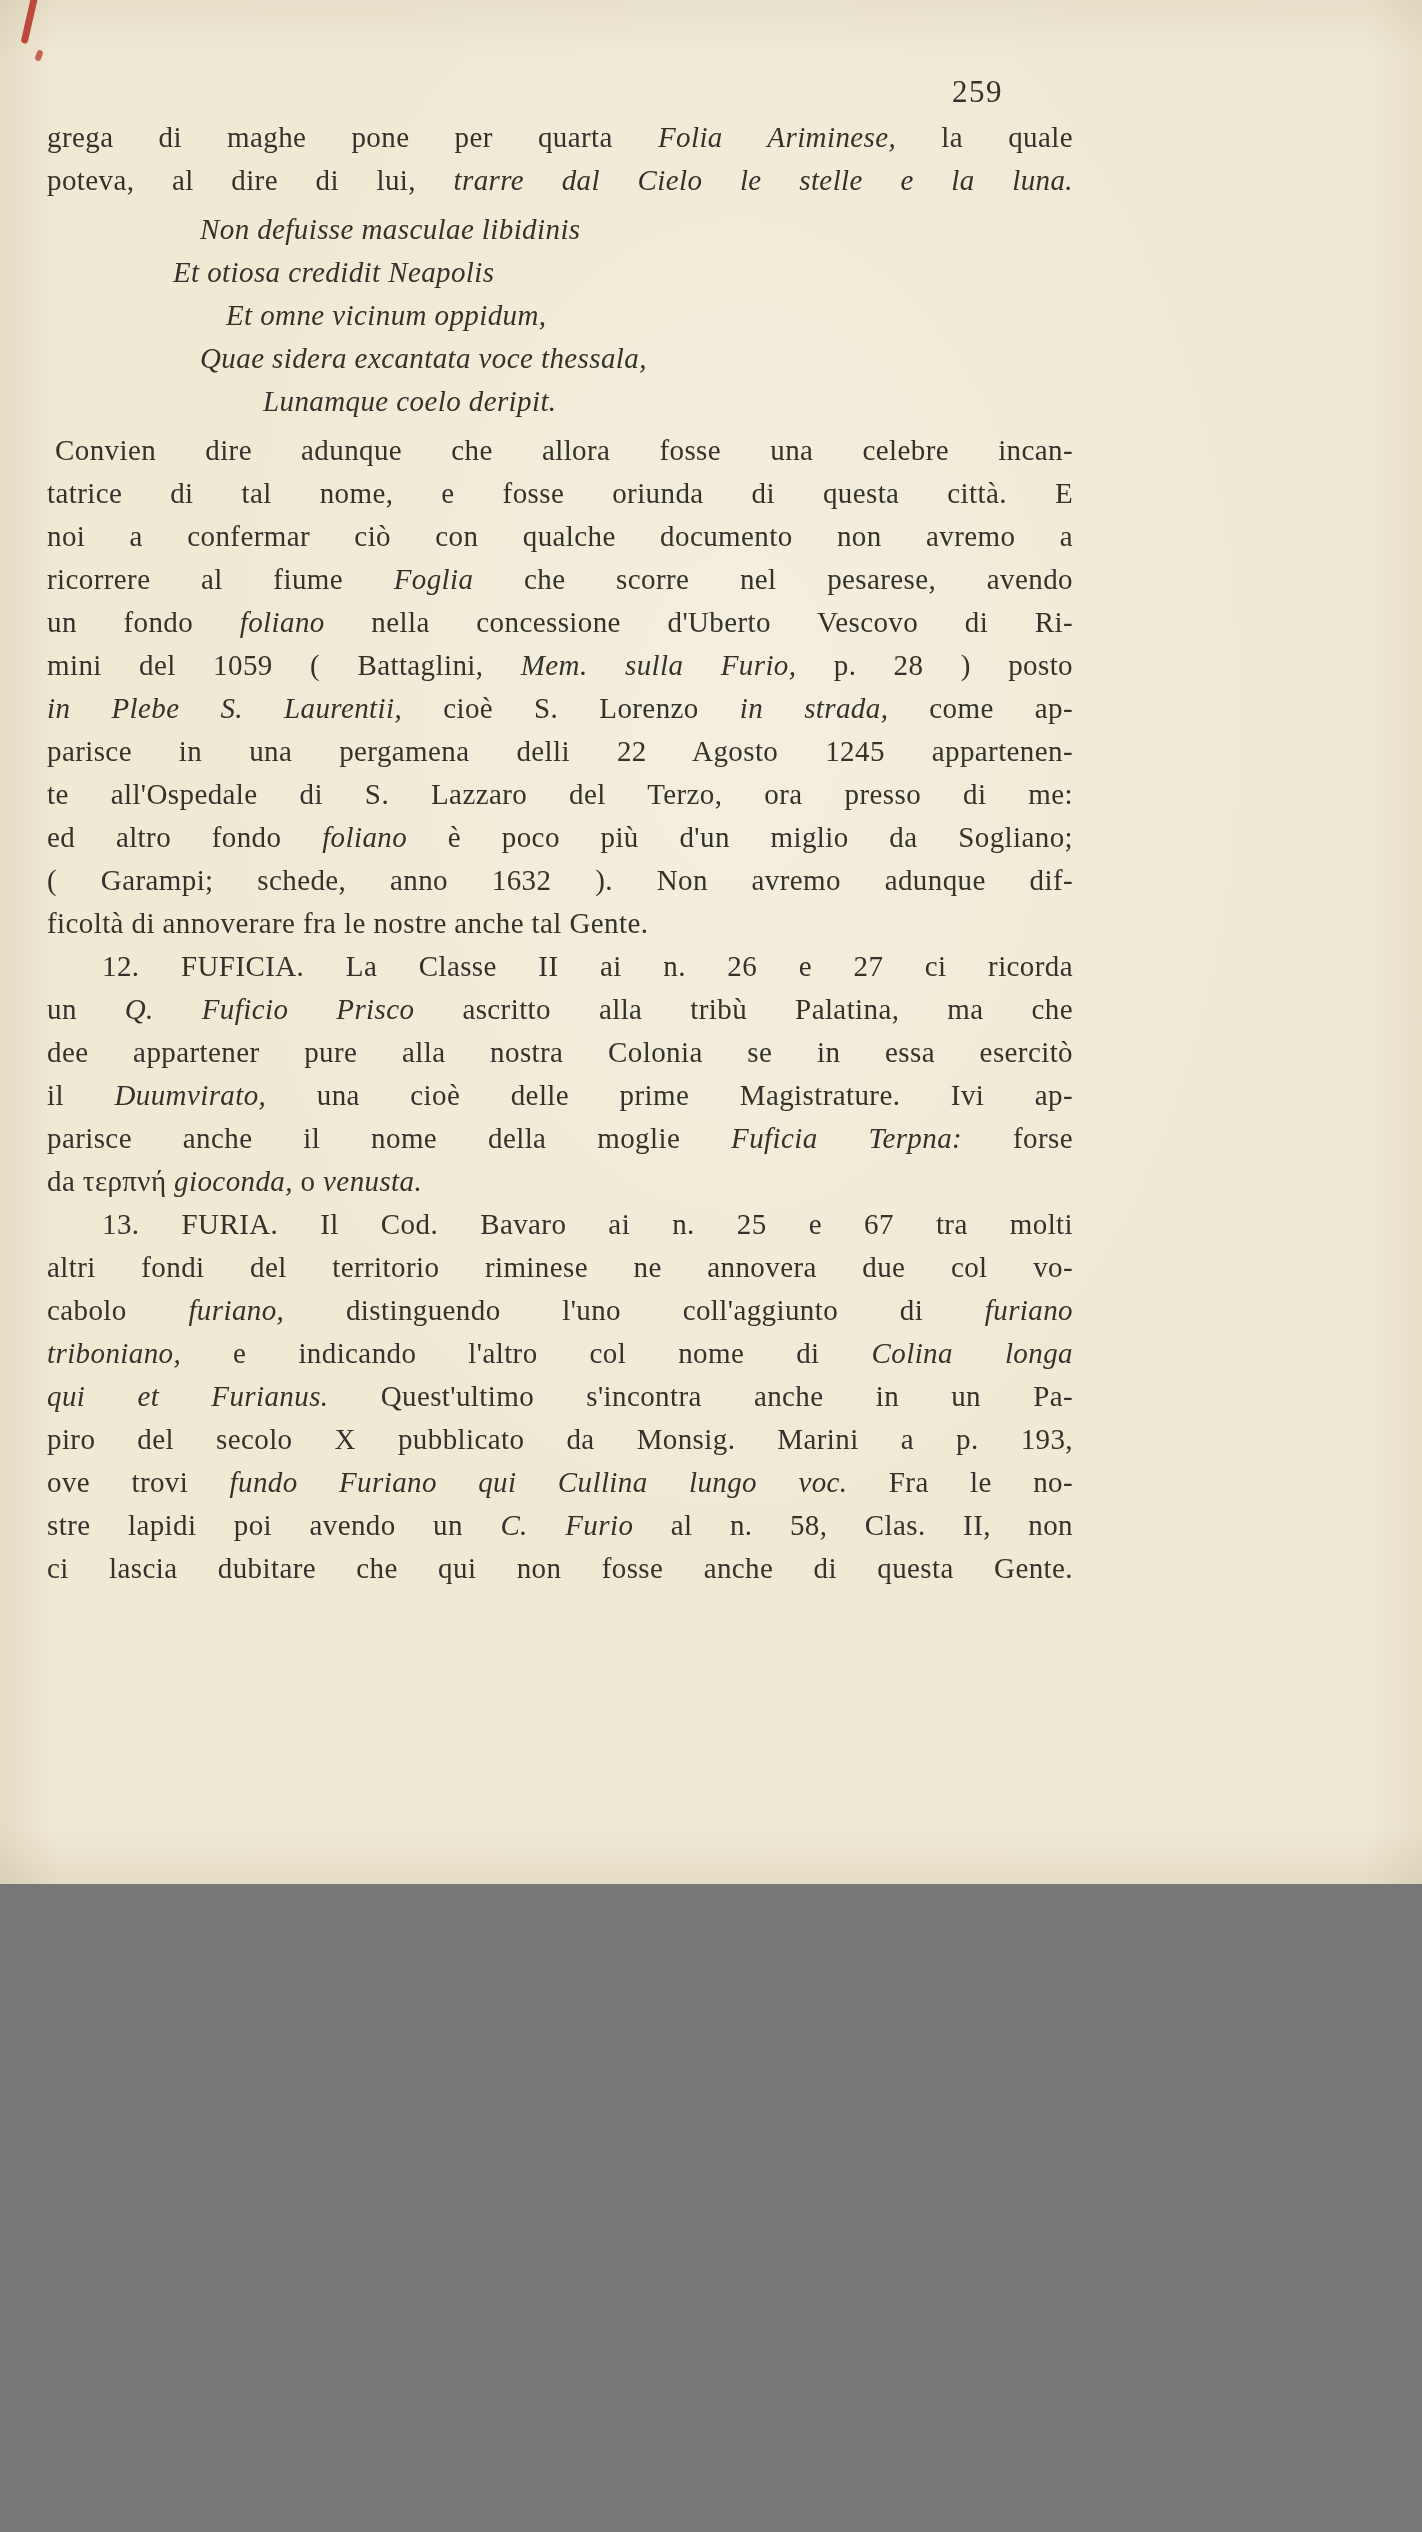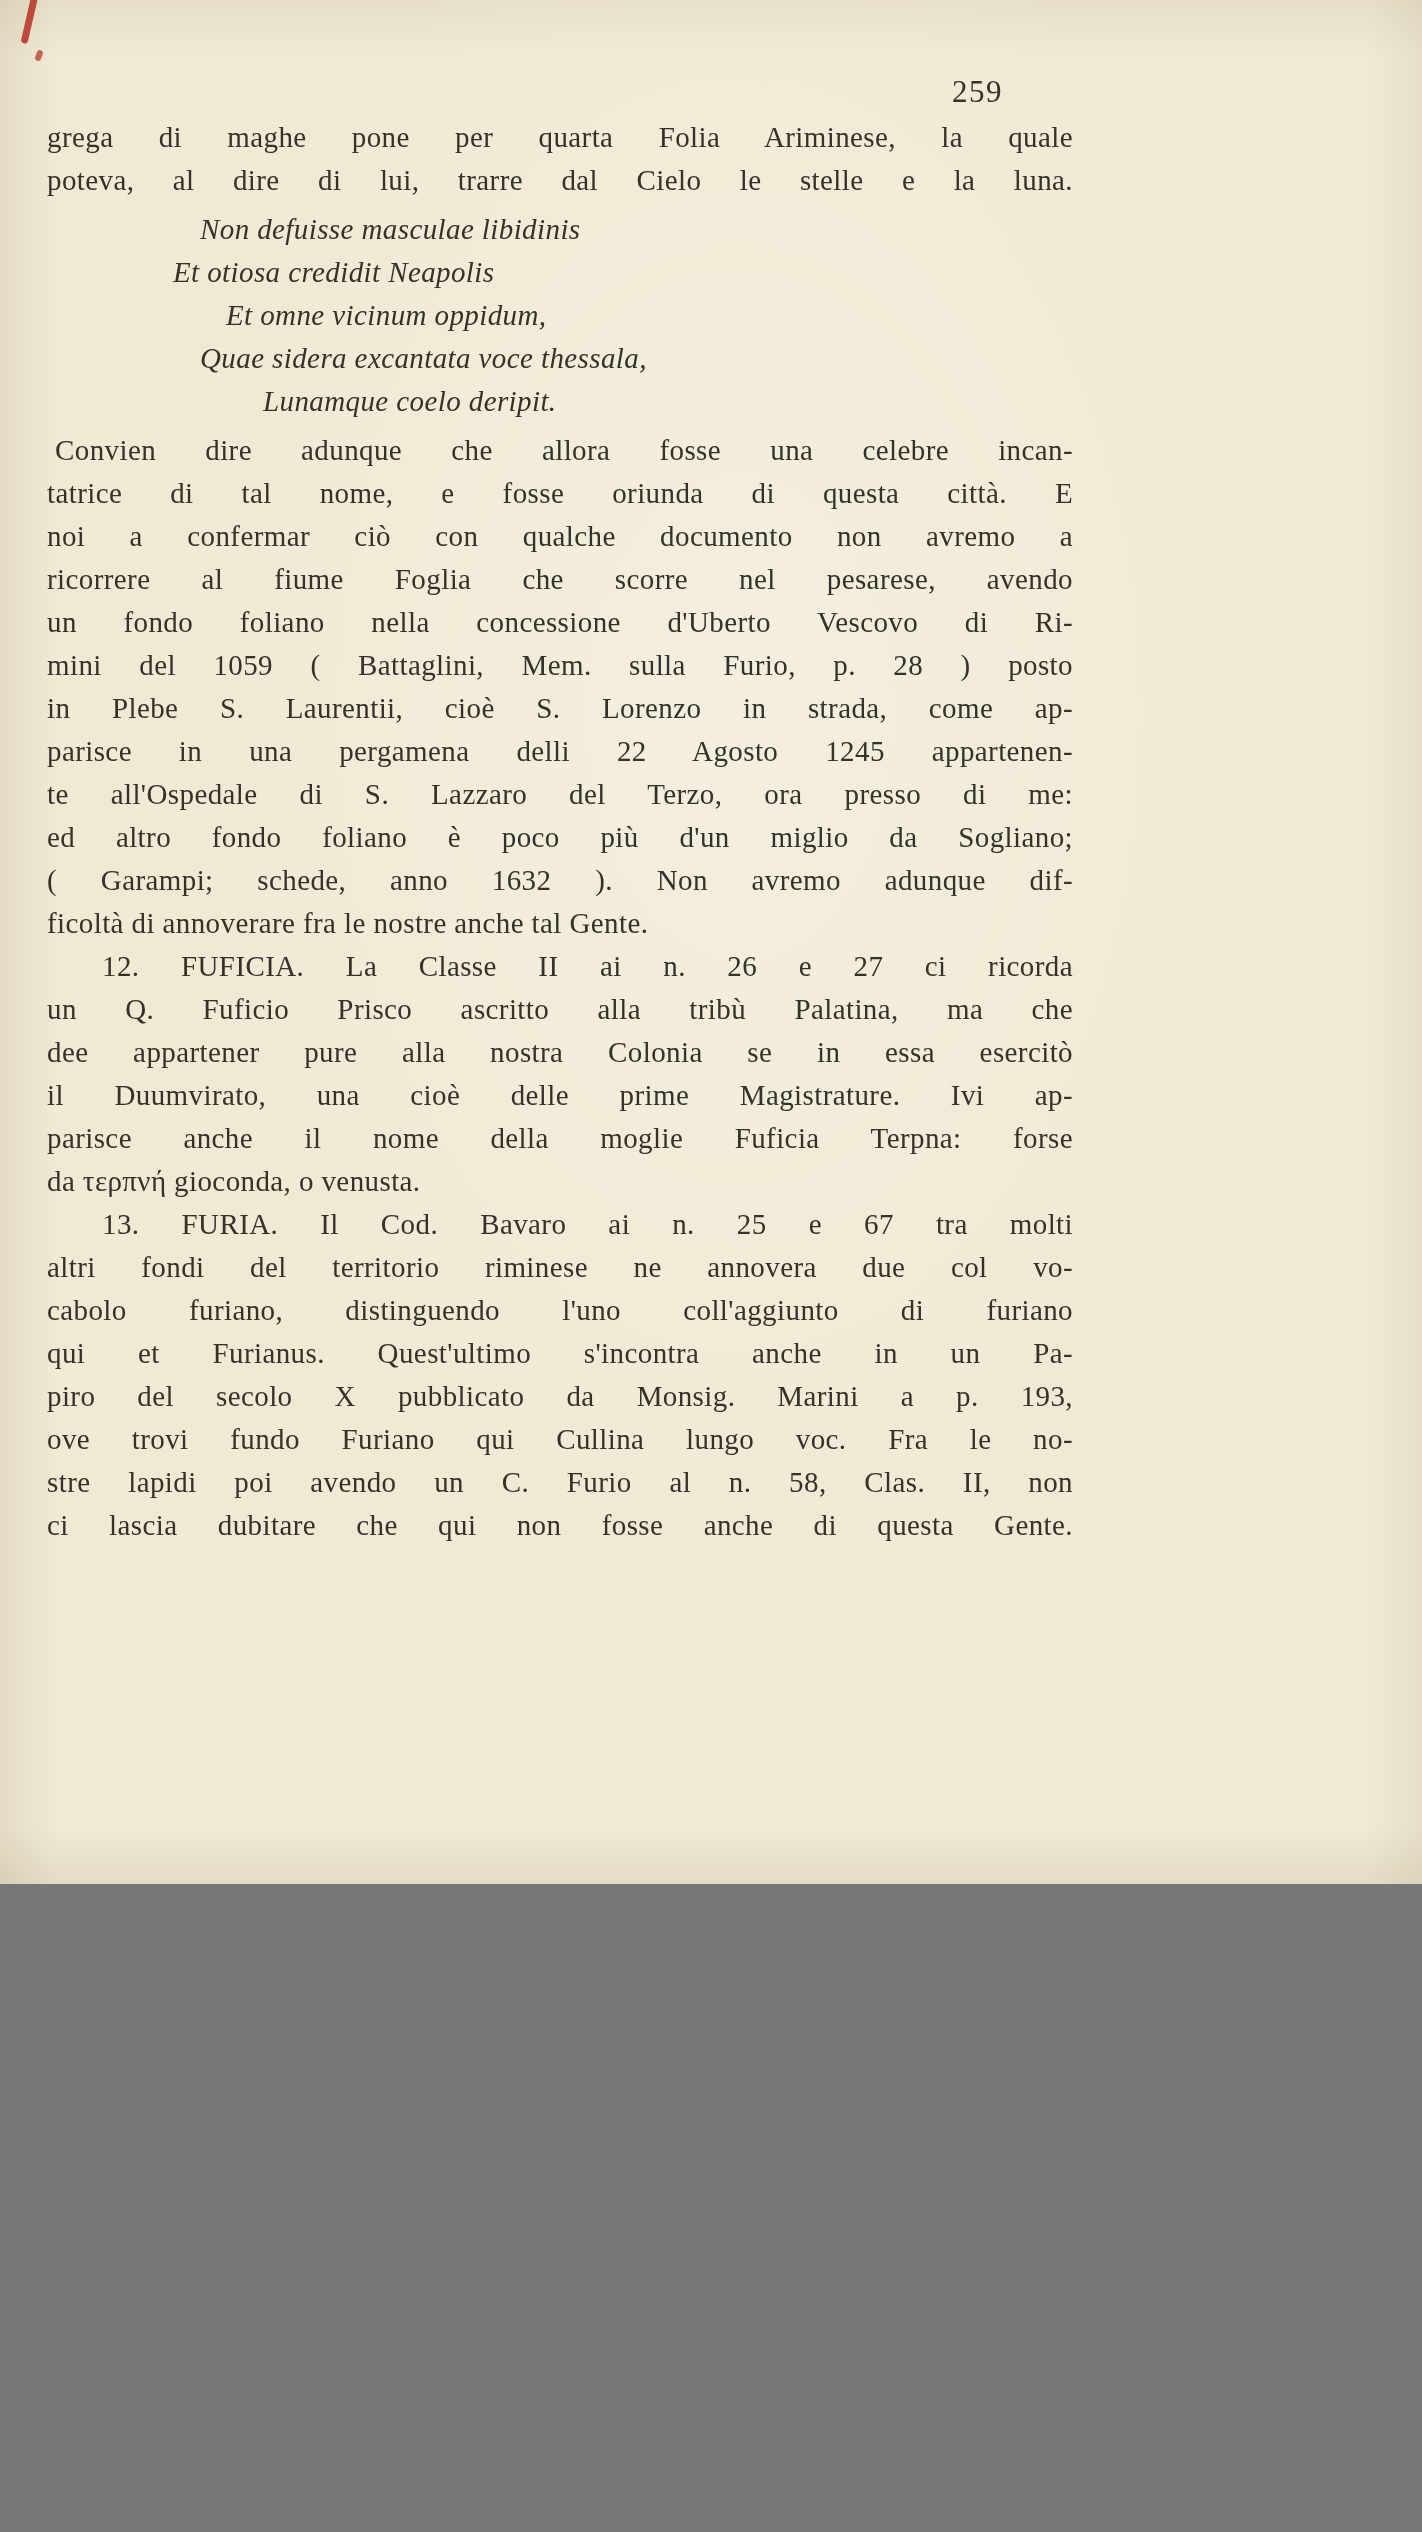--- a/index.html
+++ b/index.html
@@ -56,21 +56,21 @@
     text-align-last:left;
   }
   .verse-block{
     margin:6px 0;
   }
   .verse-line{
     font-style:italic;
     min-height:43px;
     white-space:nowrap;
   }
-  .i{}
+  .i{font-style:italic;}
   .r{font-style:normal;}
 </style>
 </head>
 <body>
 
 <div class="page">
   <div class="corner-mark"></div>
   <div class="corner-mark-dot"></div>
   <div class="page-number">259</div>
   <div class="text-column">
@@ -104,20 +104,21 @@
         <div class="line"><span class="r">un </span><span class="i">Q. Fuficio Prisco</span><span class="r"> ascritto alla tribù Palatina, ma che</span></div>
         <div class="line"><span class="r">dee appartener pure alla nostra Colonia se in essa esercitò</span></div>
         <div class="line"><span class="r">il </span><span class="i">Duumvirato,</span><span class="r"> una cioè delle prime Magistrature. Ivi ap-</span></div>
         <div class="line"><span class="r">parisce anche il nome della moglie </span><span class="i">Fuficia Terpna:</span><span class="r"> forse</span></div>
         <div class="line last"><span class="r">da τερπνή </span><span class="i">gioconda,</span><span class="r"> o </span><span class="i">venusta.</span></div>
       </div>
       <div class="prose-block">
         <div class="line" style="text-indent: 55px;"><span class="r">13. FURIA. Il Cod. Bavaro ai n. 25 e 67 tra molti</span></div>
         <div class="line"><span class="r">altri fondi del territorio riminese ne annovera due col vo-</span></div>
         <div class="line"><span class="r">cabolo </span><span class="i">furiano,</span><span class="r"> distinguendo l'uno coll'aggiunto di </span><span class="i">furiano</span></div>
+        <div class="line"><span class="i">triboniano,</span><span class="r"> e indicando l'altro col nome di </span><span class="i">Colina longa</span></div>
         <div class="line"><span class="i">qui et Furianus.</span><span class="r"> Quest'ultimo s'incontra anche in un Pa-</span></div>
         <div class="line"><span class="r">piro del secolo X pubblicato da Monsig. Marini a p. 193,</span></div>
         <div class="line"><span class="r">ove trovi </span><span class="i">fundo Furiano qui Cullina lungo voc.</span><span class="r"> Fra le no-</span></div>
         <div class="line"><span class="r">stre lapidi poi avendo un </span><span class="i">C. Furio</span><span class="r"> al n. 58, Clas. II, non</span></div>
         <div class="line"><span class="r">ci lascia dubitare che qui non fosse anche di questa Gente.</span></div>
       </div>
     </div>
 </div>
 
 </body></html>

